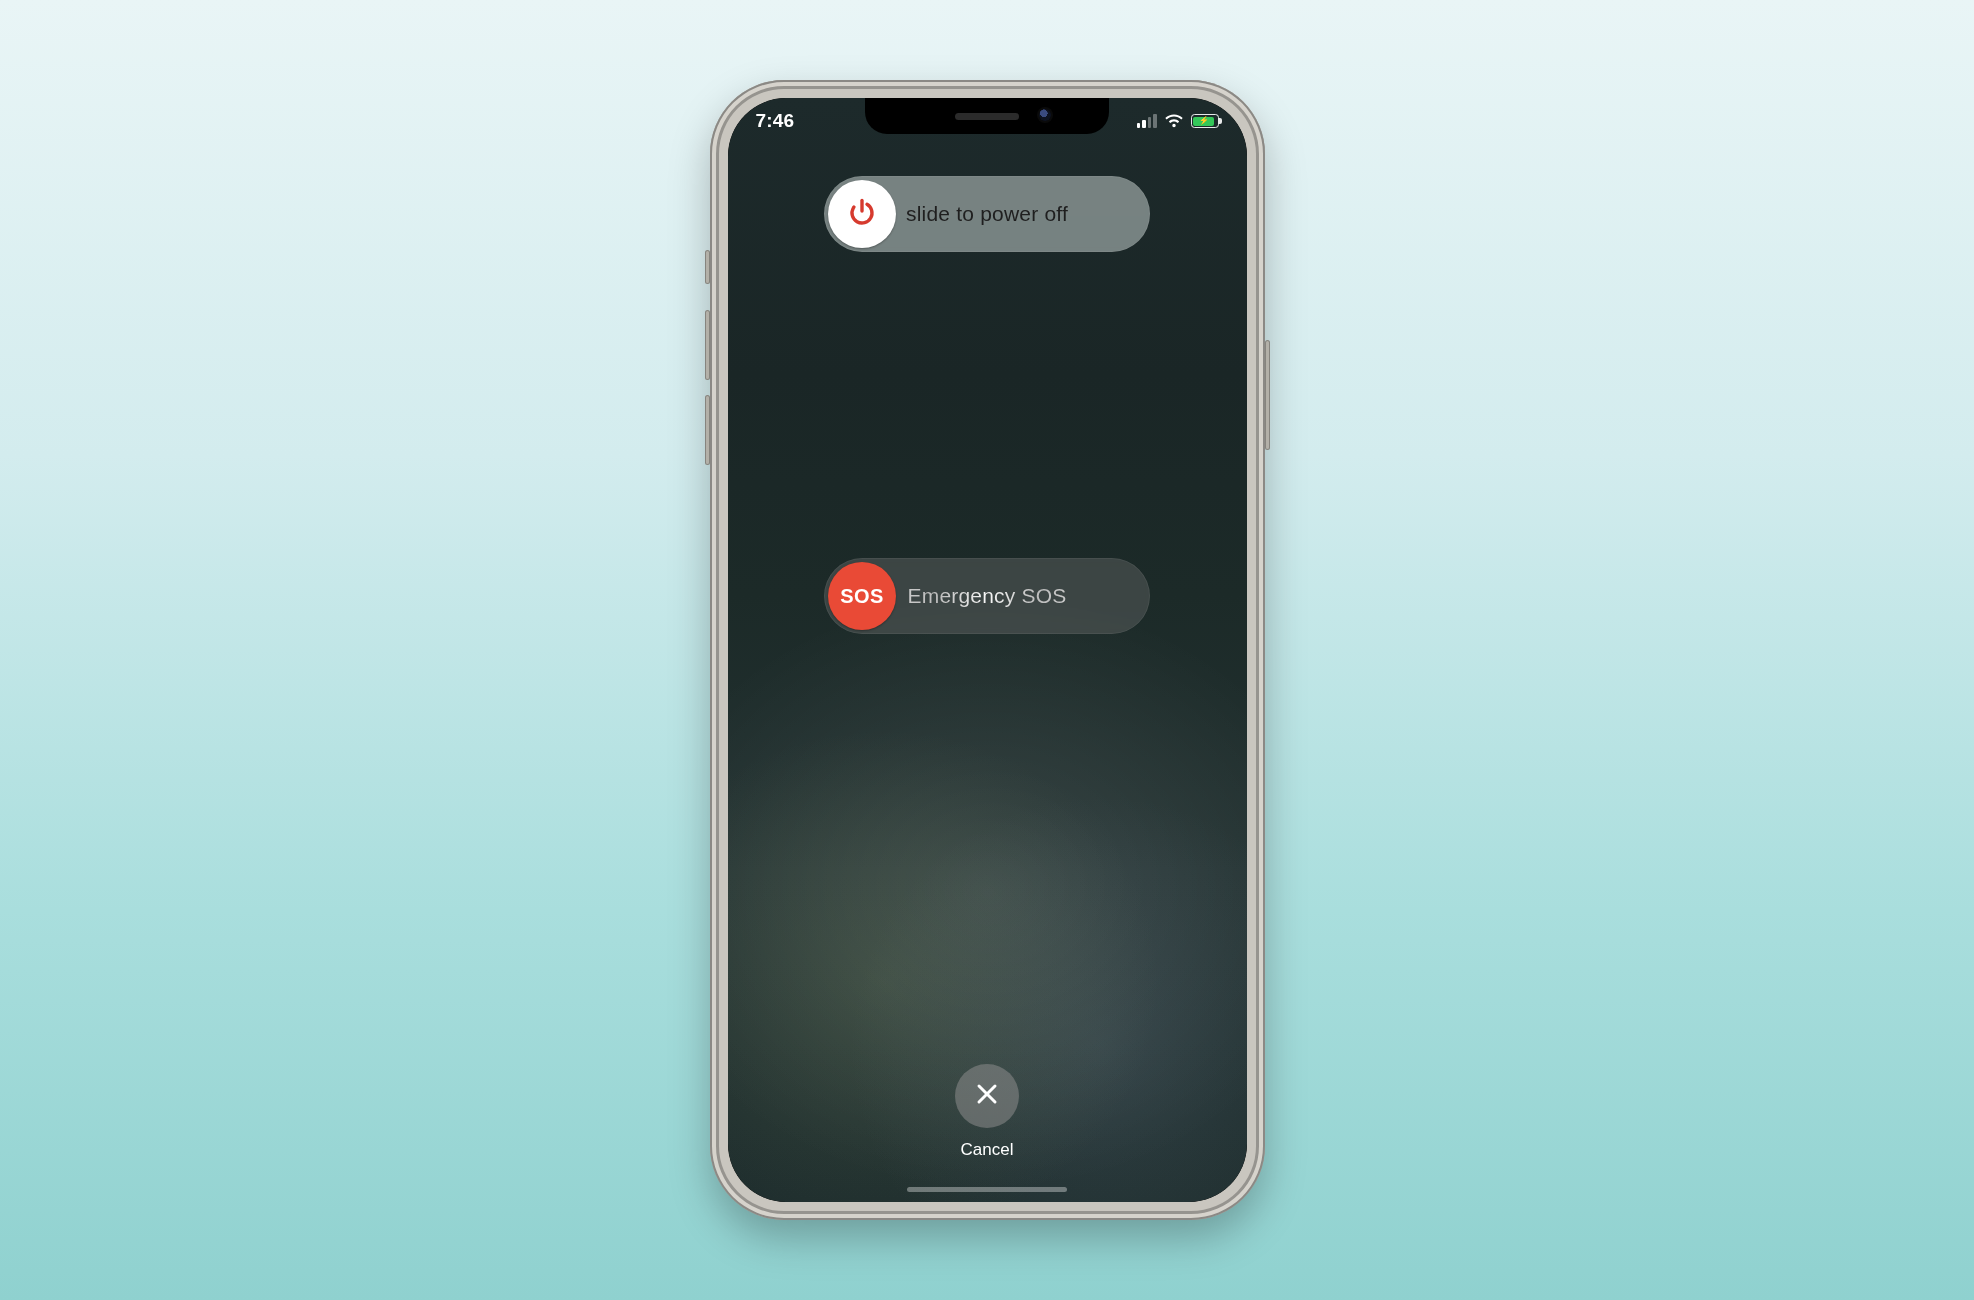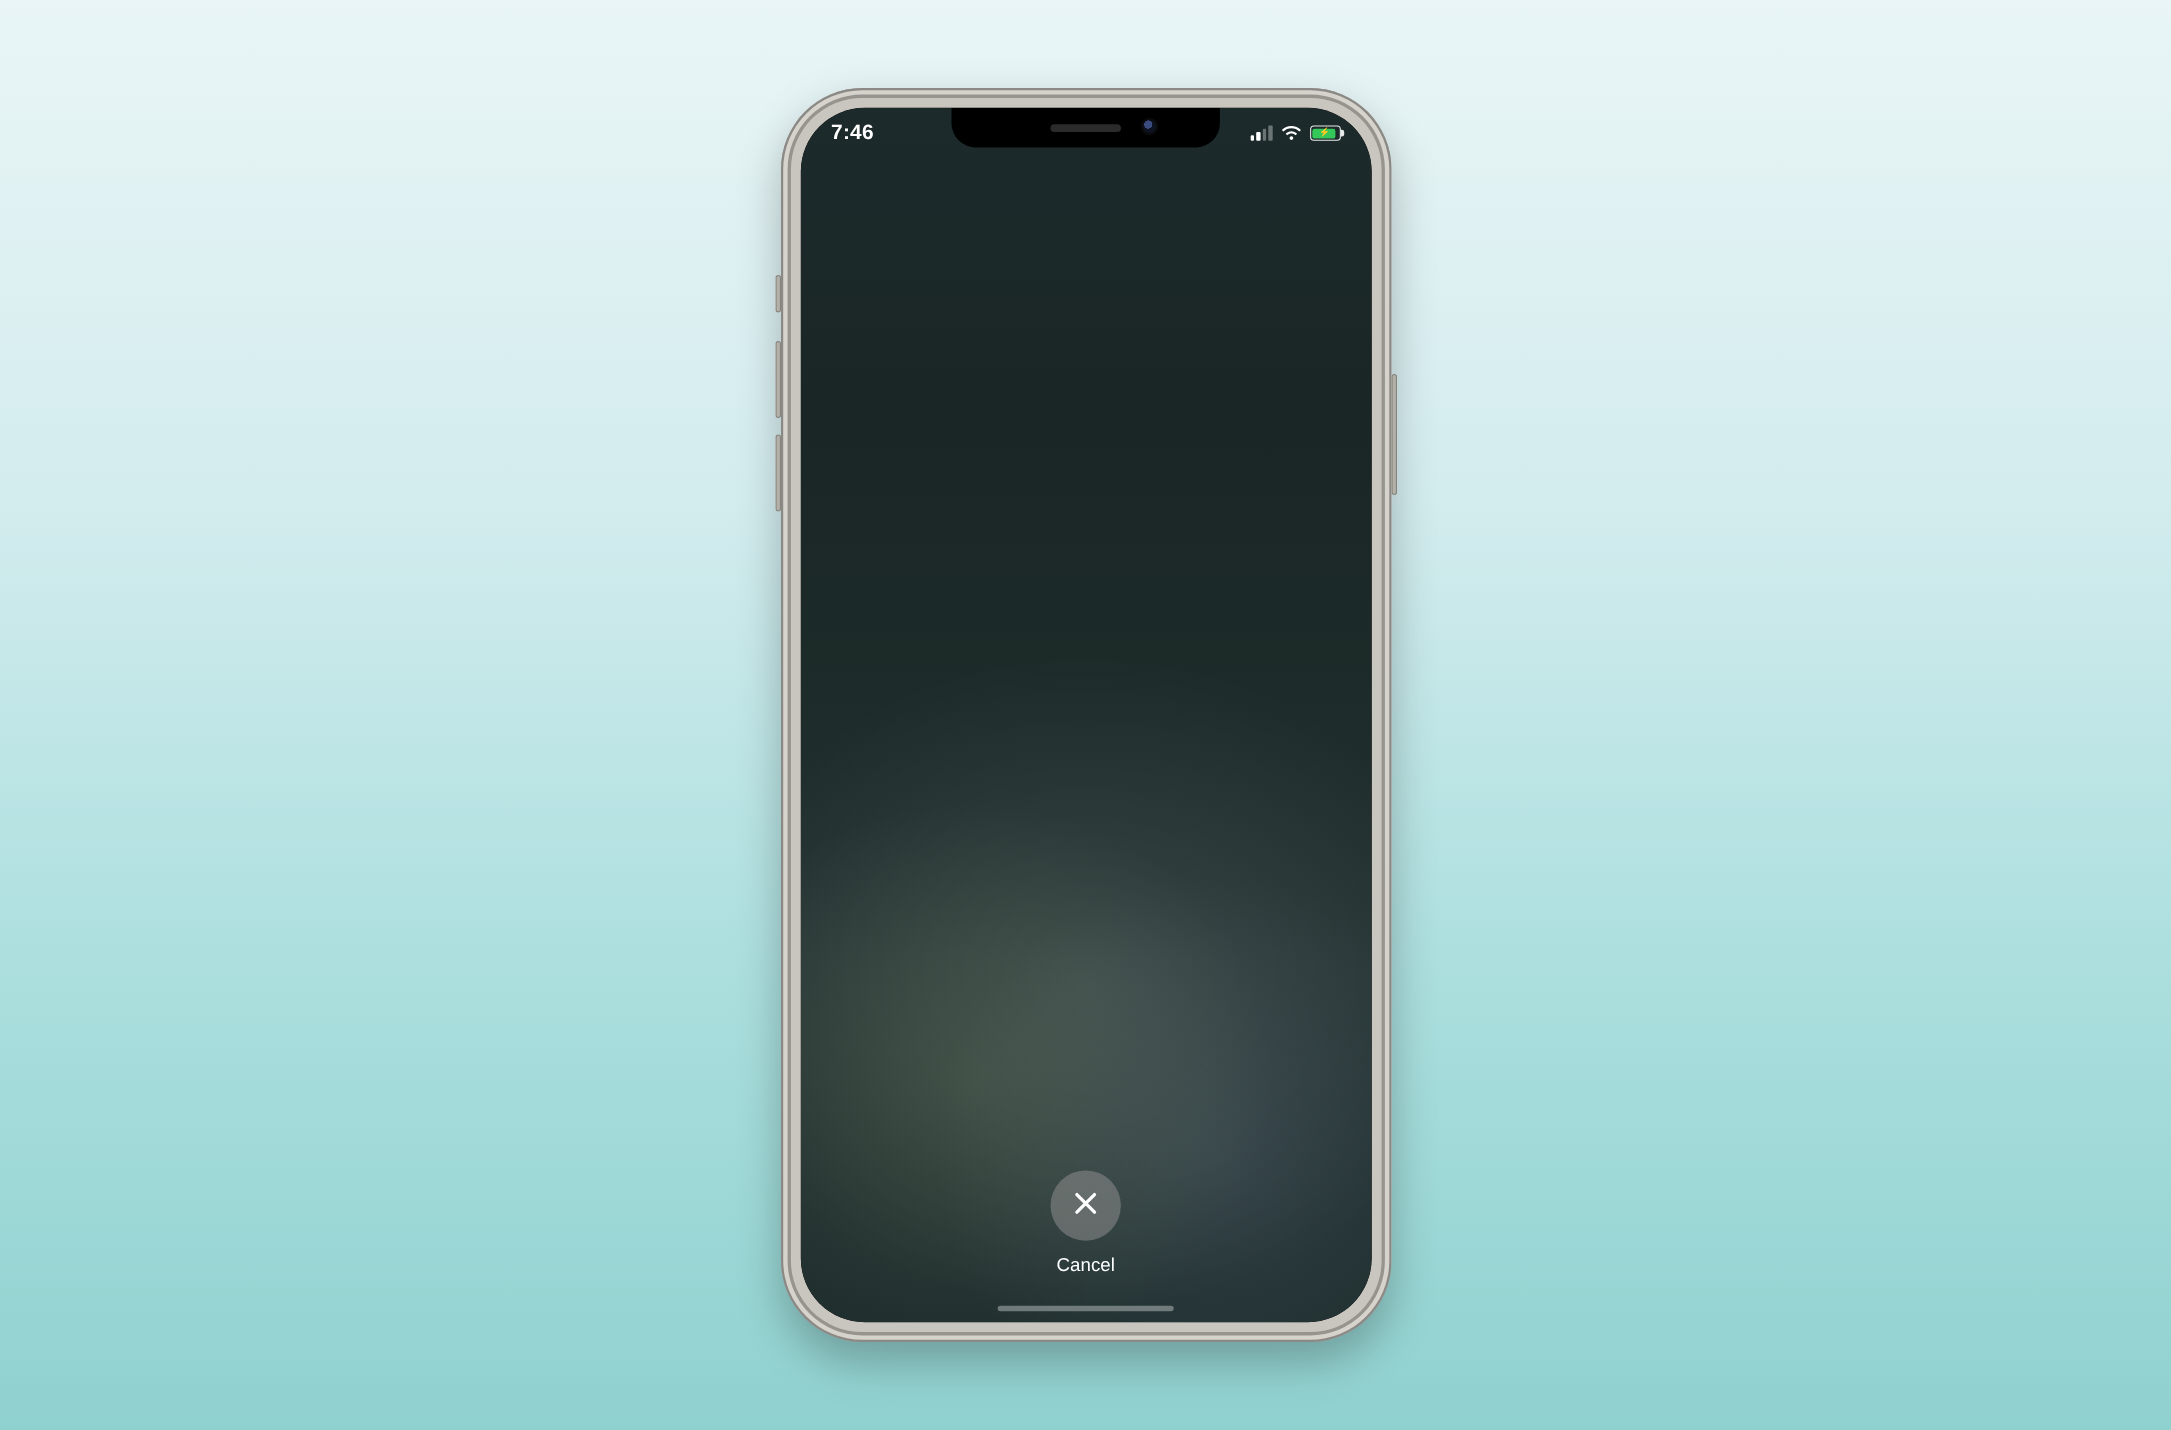--- a/index.html
+++ b/index.html
@@ -229,21 +229,38 @@
             <span class="bolt">⚡</span>
           </span>
         </div>
       </div>
 
       <div class="notch">
         <span class="speaker"></span>
         <span class="camera"></span>
       </div>
 
-
+      <div class="slider slider-power">
+        <span class="knob">
+          <span>
+            <svg width="32" height="32" viewBox="0 0 32 32">
+              <circle cx="16" cy="17" r="10" fill="none" stroke="#d63a2e" stroke-width="3.4" stroke-linecap="round" stroke-dasharray="48 64" transform="rotate(-60 16 17)"></circle>
+              <line x1="16" y1="4.5" x2="16" y2="15" stroke="#d63a2e" stroke-width="3.4" stroke-linecap="round"></line>
+            </svg>
+          </span>
+        </span>
+        <span class="label">slide to power off</span>
+      </div>
+
+      <div class="slider slider-sos">
+        <span class="knob">
+          <span>SOS</span>
+        </span>
+        <span class="label">Emergency SOS</span>
+      </div>
 
       <div class="cancel-wrap">
         <div class="cancel-btn">
           <span>
             <svg width="26" height="26" viewBox="0 0 26 26">
               <line x1="5" y1="5" x2="21" y2="21" stroke="#fff" stroke-width="3" stroke-linecap="round"></line>
               <line x1="21" y1="5" x2="5" y2="21" stroke="#fff" stroke-width="3" stroke-linecap="round"></line>
             </svg>
           </span>
         </div>

